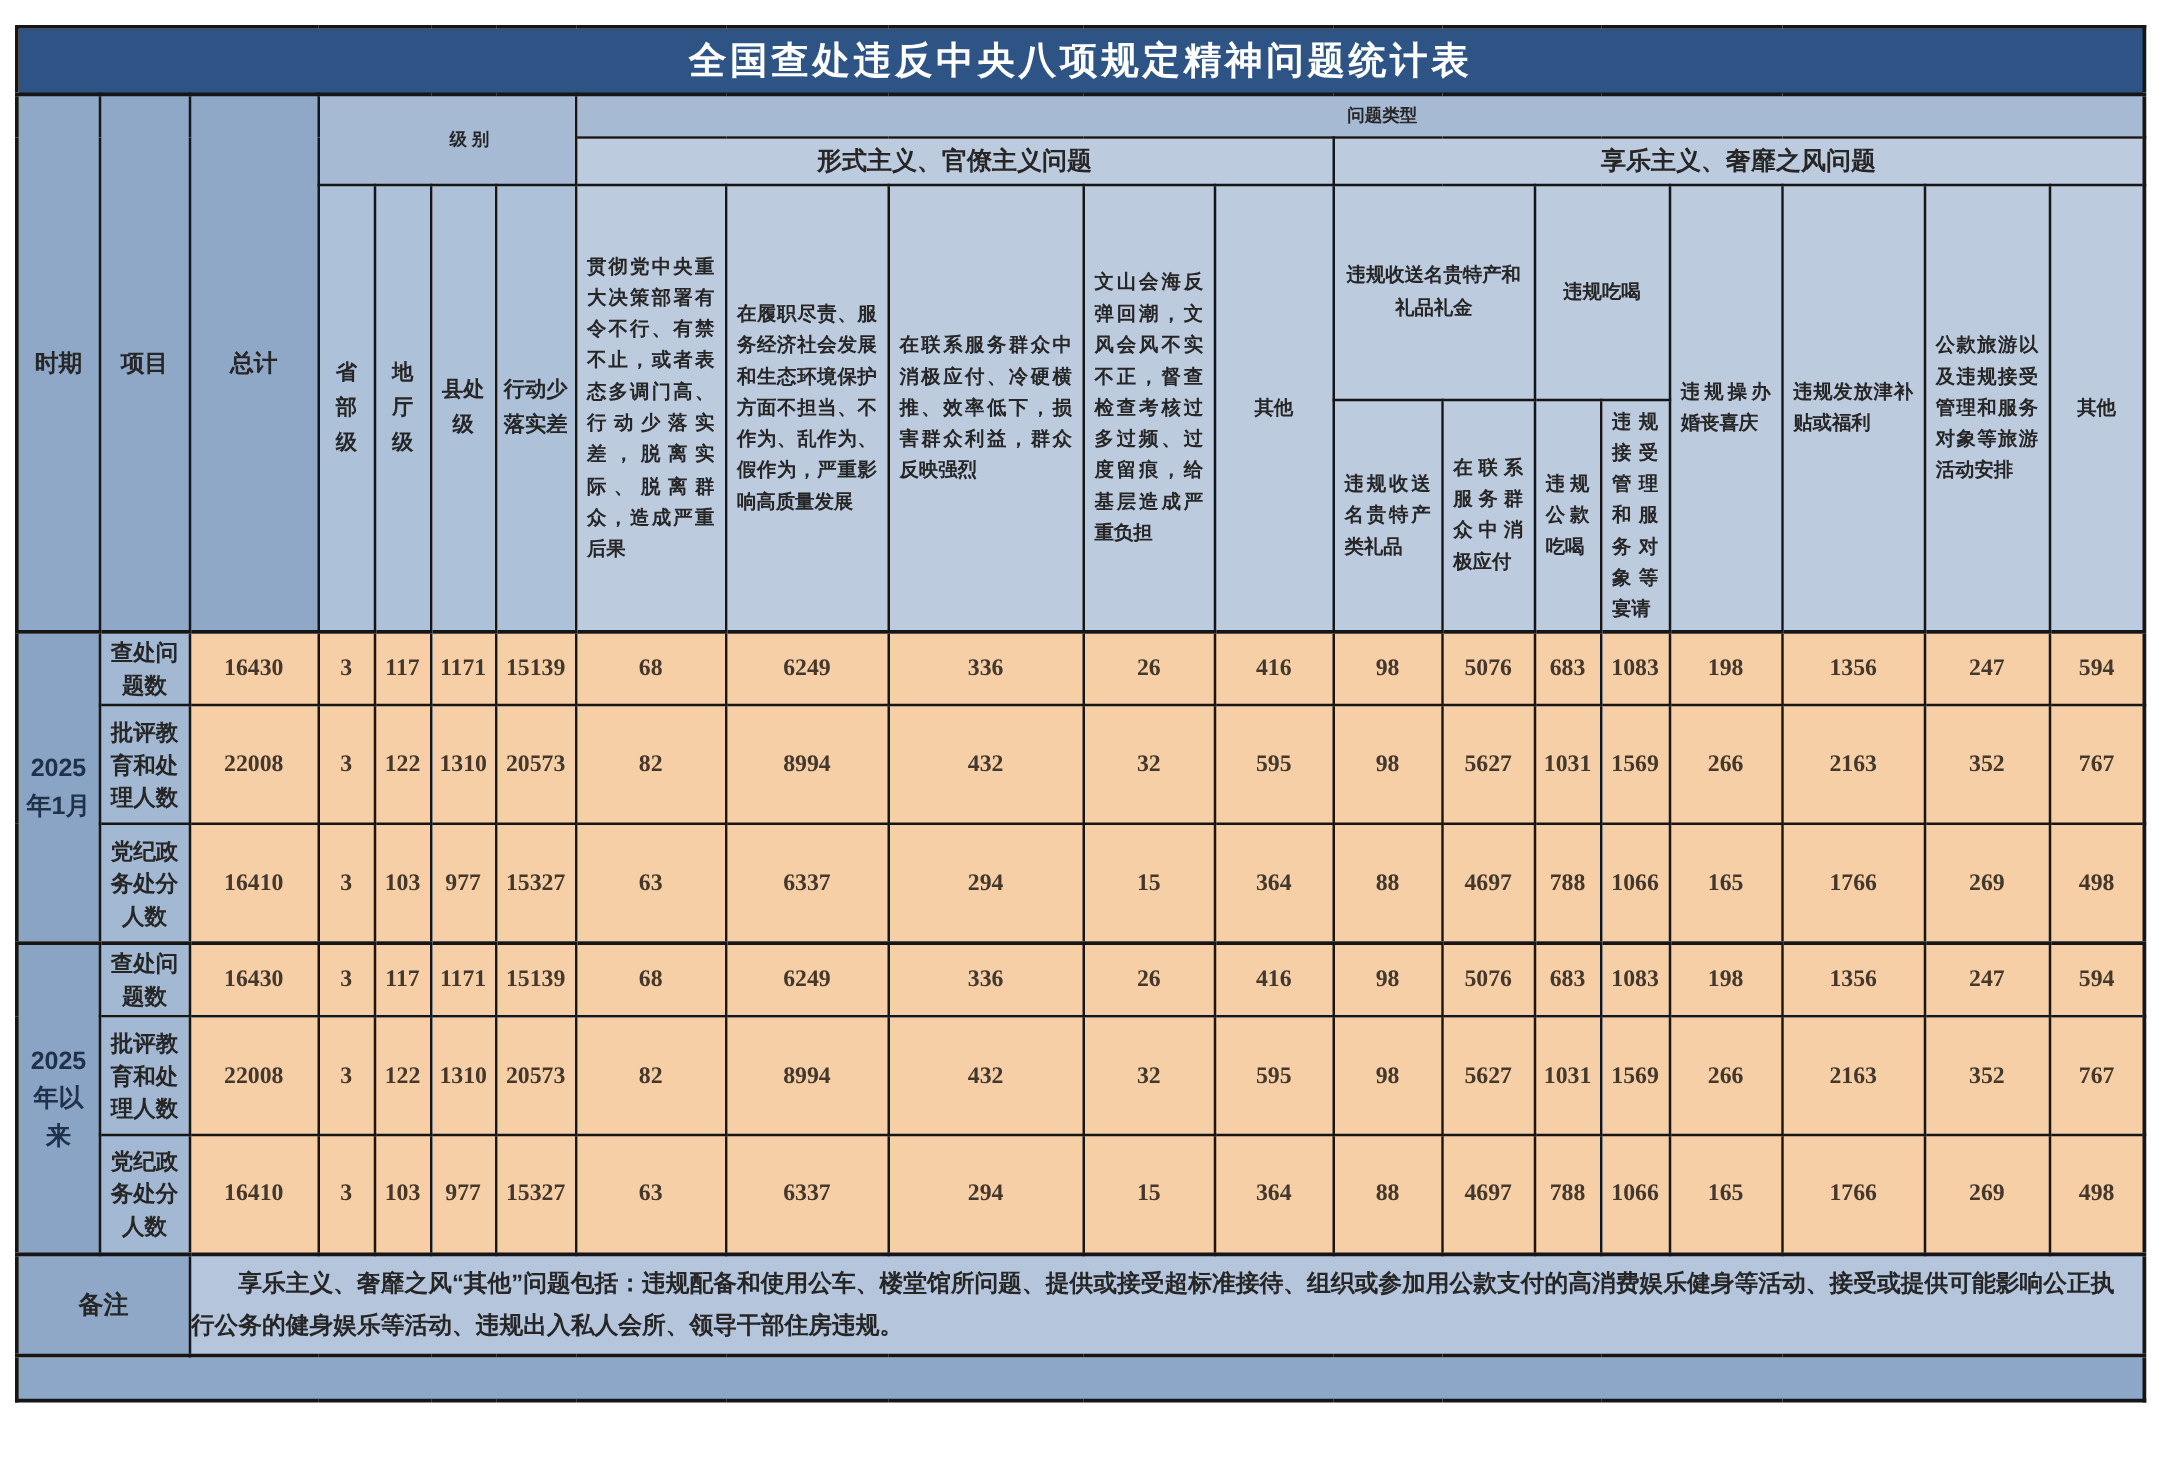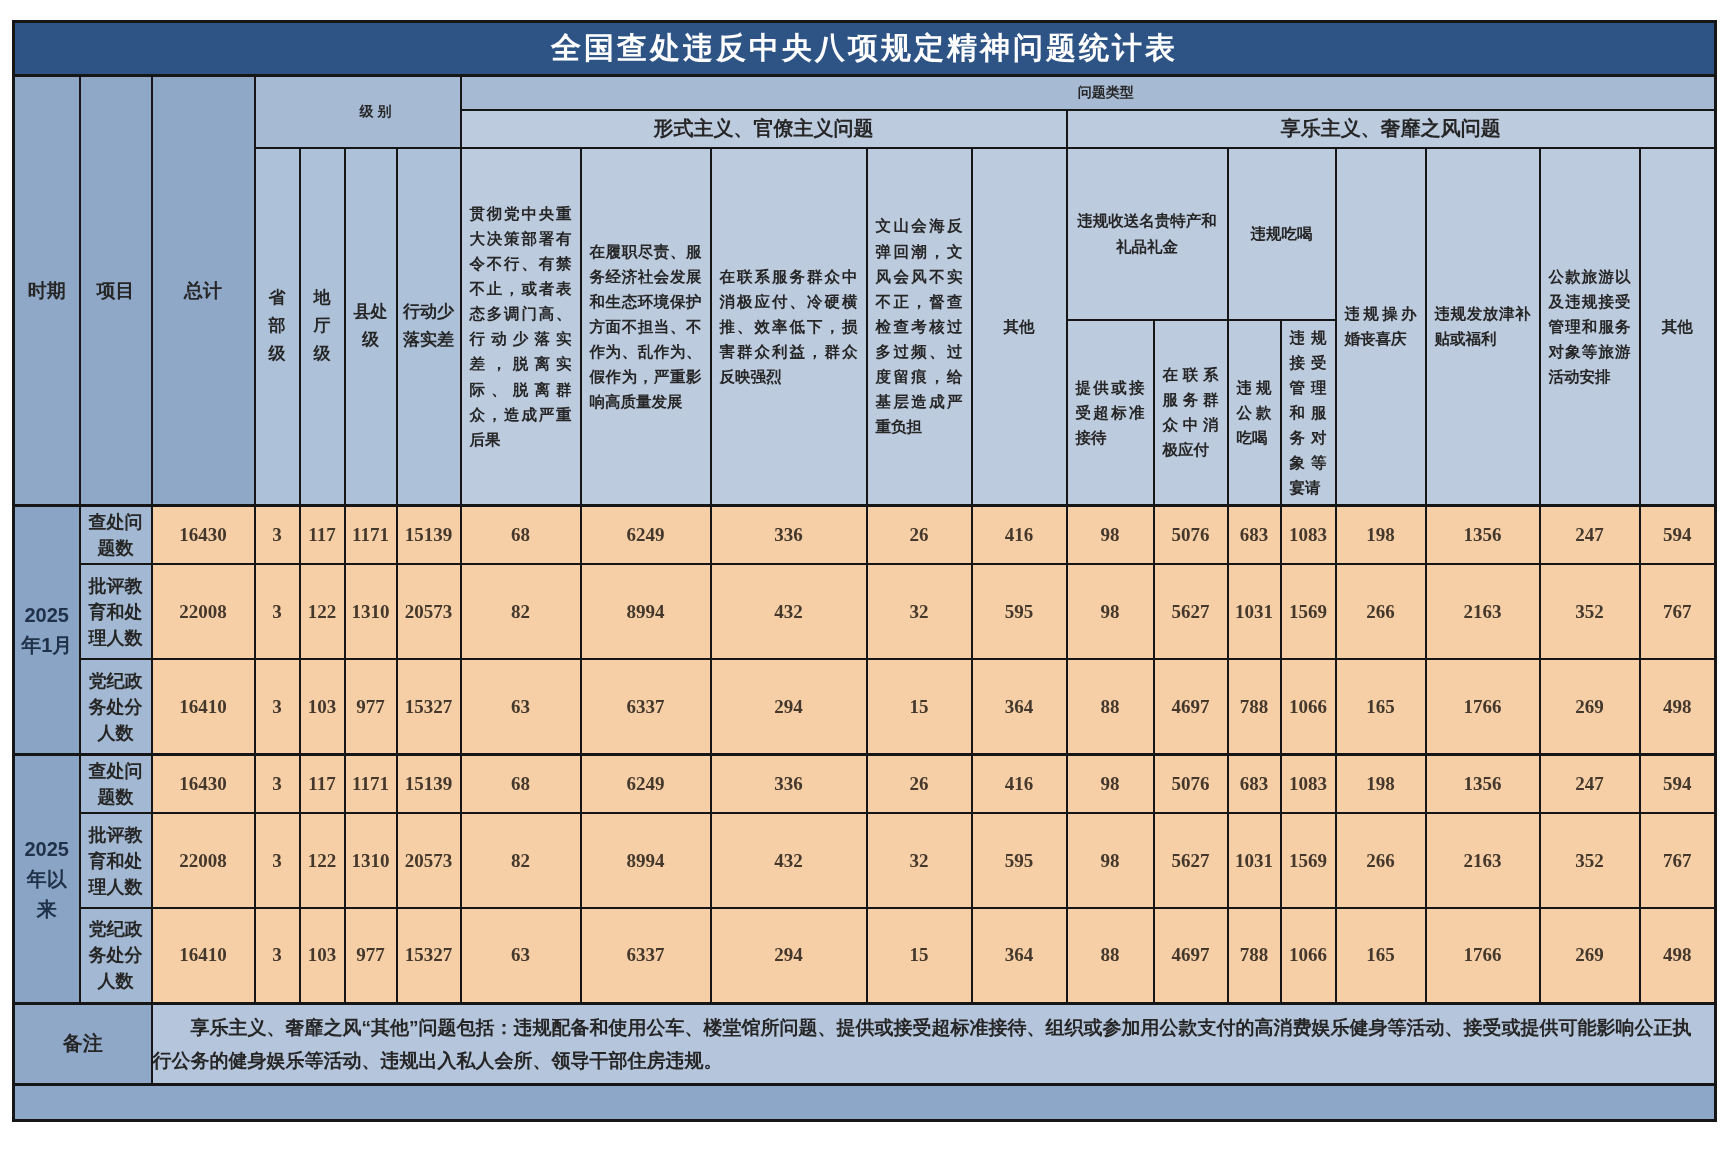--- a/index.html
+++ b/index.html
@@ -108,21 +108,21 @@
     <td rowspan="2" class="hdetail">其他</td>
     <td colspan="2" class="hdetail">违规收送名贵特产和礼品礼金</td>
     <td colspan="2" class="hdetail">违规吃喝</td>
     <td rowspan="2" class="hdetail p">违规操办婚丧喜庆</td>
     <td rowspan="2" class="hdetail p">违规发放津补贴或福利</td>
     <td rowspan="2" class="hdetail p">公款旅游以及违规接受管理和服务对象等旅游活动安排</td>
     <td rowspan="2" class="hdetail">其他</td>
   </tr>
 
   <tr class="hr4">
-    <td class="hdetail p">提供或接受超标准接待</td>
+    <td class="hdetail p">违规收送名贵特产类礼品</td>
     <td class="hdetail p">在联系服务群众中消极应付</td>
     <td class="hdetail p">违规公款吃喝</td>
     <td class="hdetail p">违规接受管理和服务对象等宴请</td>
   </tr>
 
   <tr class="r-s sep">
     <td rowspan="3" class="period">2025年1月</td>
     <td class="rowlabel">查处问题数</td>
     <td class="val">16430</td>
     <td class="val">3</td>

